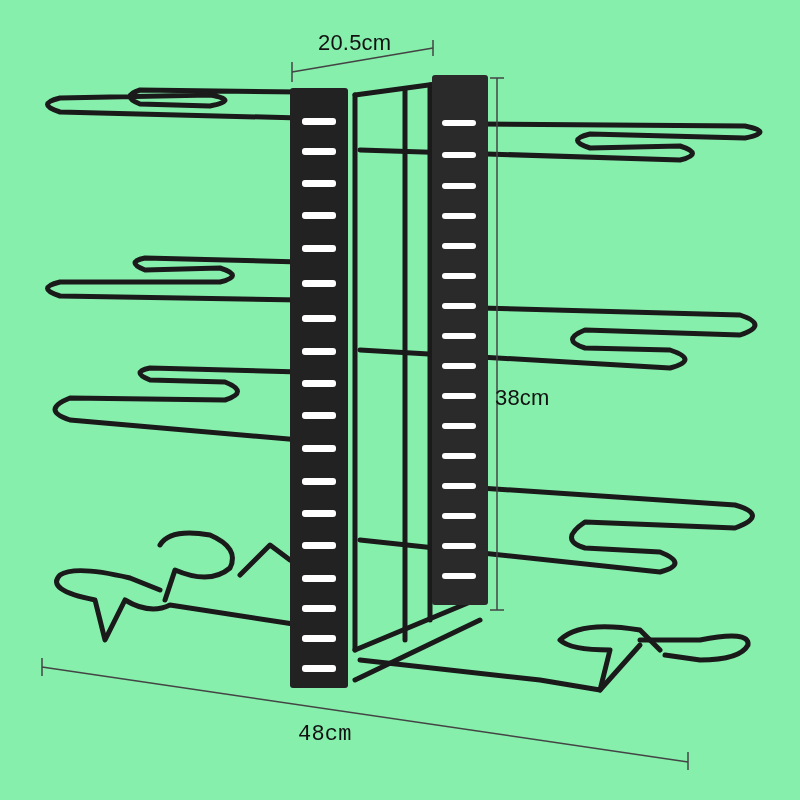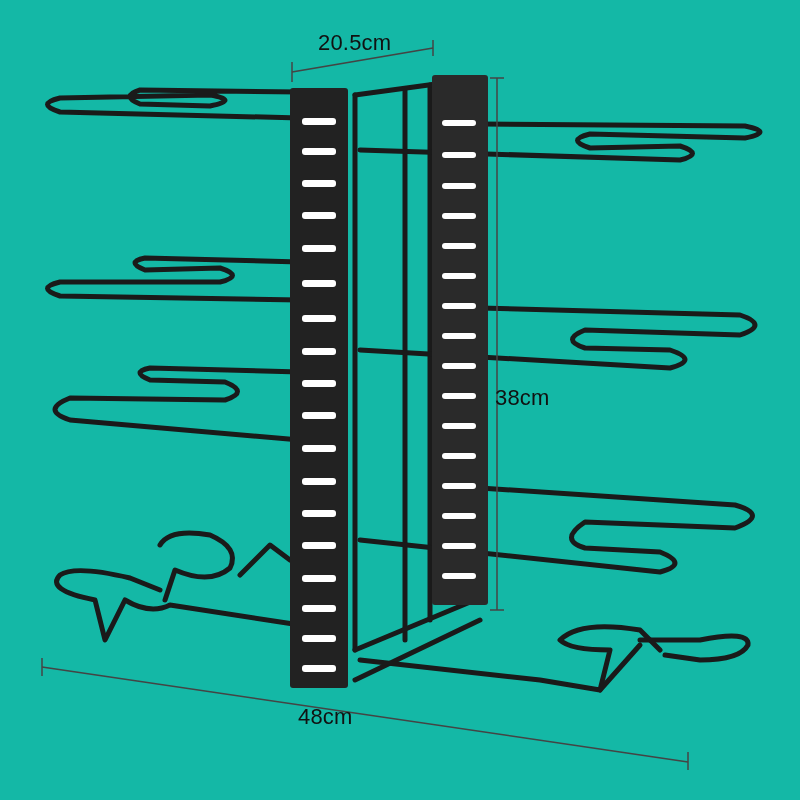--- a/index.html
+++ b/index.html
@@ -1,16 +1,16 @@
 <!DOCTYPE html>
 <html><head>
 <meta charset="utf-8">
 <style>
   html,body{margin:0;padding:0;background:#ffffff;}
-  .stage{position:relative;width:800px;height:800px;overflow:hidden;background:#14b8a6;font-family:"Liberation Sans","DejaVu Sans",sans-serif;}
+  .stage{position:relative;width:800px;height:800px;overflow:hidden;background:#86efac;font-family:"Liberation Sans","DejaVu Sans",sans-serif;}
   svg{position:absolute;left:0;top:0;}
   .label{position:absolute;font-size:22px;color:#111;letter-spacing:0.2px;}
 </style>
 </head>
 <body>
 
 <div class="stage">
   <svg width="800" height="800" viewBox="0 0 800 800">
     <g fill="none" stroke="#1a1a1a" stroke-width="5" stroke-linecap="round" stroke-linejoin="round">
 
@@ -90,14 +90,14 @@
       <line x1="490" y1="610" x2="504" y2="610"></line>
 
       <line x1="42" y1="667" x2="688" y2="762"></line>
       <line x1="42" y1="658" x2="42" y2="676"></line>
       <line x1="688" y1="752" x2="688" y2="770"></line>
     </g>
   </svg>
 
   <span class="label" style="left:318px;top:30px;">20.5cm</span>
   <span class="label" style="left:495px;top:385px;">38cm</span>
-  <span class="label" style="left:298px;top:704px;">48cm</span>
+  <span class="label" style="left:298px;top:722px;font-family:Liberation Mono, monospace;">48cm</span>
 </div>
 
 </body></html>

